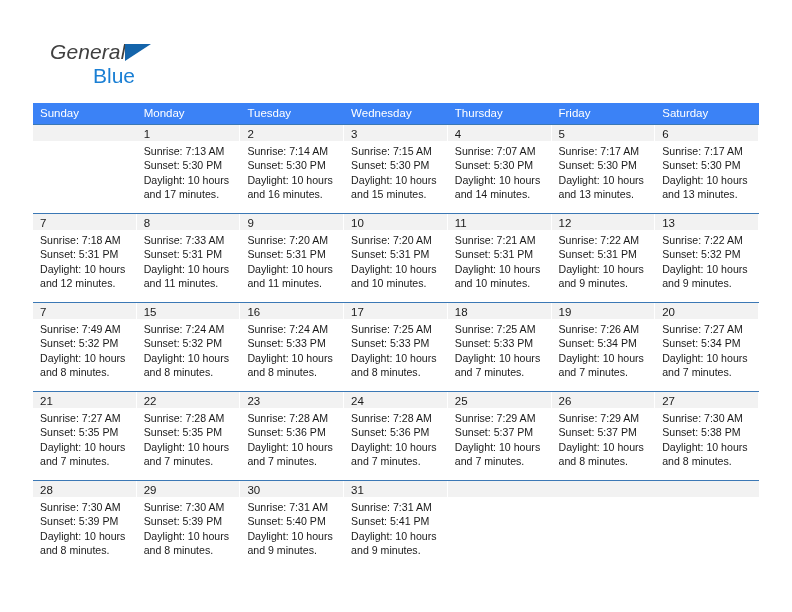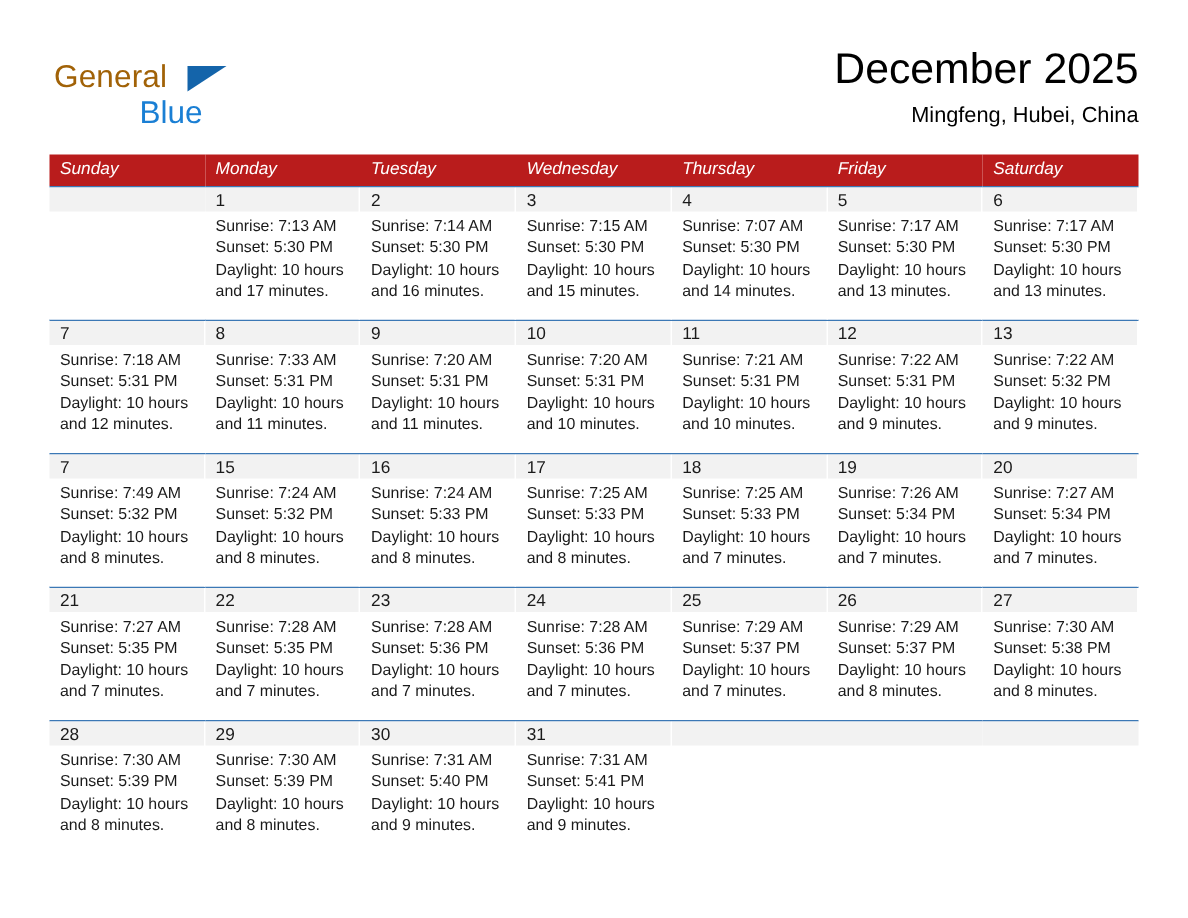--- a/index.html
+++ b/index.html
@@ -31,26 +31,27 @@
   }
   .logo {
     position: absolute;
     left: 0;
     top: 4px;
     width: 200px;
     height: 60px;
   }
   .logo-general {
     position: absolute;
-    left: 3px;
+    left: 17px;
     top: 8px;
     font-size: 21px;
-    color: #a16207;
+    color: #404040;
     letter-spacing: 0.1px;
     font-family: "Liberation Sans", sans-serif;
+    font-style: italic;
   }
   .logo-triangle {
     position: absolute;
     left: 92px;
     top: 12px;
     width: 0;
     height: 0;
     border-top: 17px solid #1464aa;
     border-right: 26px solid transparent;
   }
@@ -91,29 +92,28 @@
     width: 726px;
     border-collapse: collapse;
     table-layout: fixed;
   }
   .calendar th, .calendar td {
     padding: 0;
     margin: 0;
     vertical-align: top;
   }
   .dayname-row th {
-    background: #b91c1c;
+    background: #3b82f6;
     color: #ffffff;
     font-size: 11.5px;
     font-weight: normal;
     text-align: left;
     height: 21px;
     padding: 4px 0 3px 7px;
     box-sizing: border-box;
-    font-style: italic;
   }
   .dayname-row th.first { border-left: none; }
 
   .week-row td {
     border-top: 1px solid #3b78b5;
     height: 89px;
     box-sizing: border-box;
     background: #ffffff;
     position: relative;
   }
@@ -154,24 +154,20 @@
 <div class="page">
 
   <div class="header">
 
     <div class="logo">
       <span class="logo-general">General</span>
       <span class="logo-triangle"></span>
       <span class="logo-blue">Blue</span>
     </div>
 
-    <div class="title-block">
-      <div class="cal-title">December 2025</div>
-      <div class="cal-subtitle">Mingfeng, Hubei, China</div>
-    </div>
 
   </div>
 
   <table class="calendar">
     <thead>
       <tr class="dayname-row">
         <th class="first">Sunday</th>
         <th>Monday</th>
         <th>Tuesday</th>
         <th>Wednesday</th>

